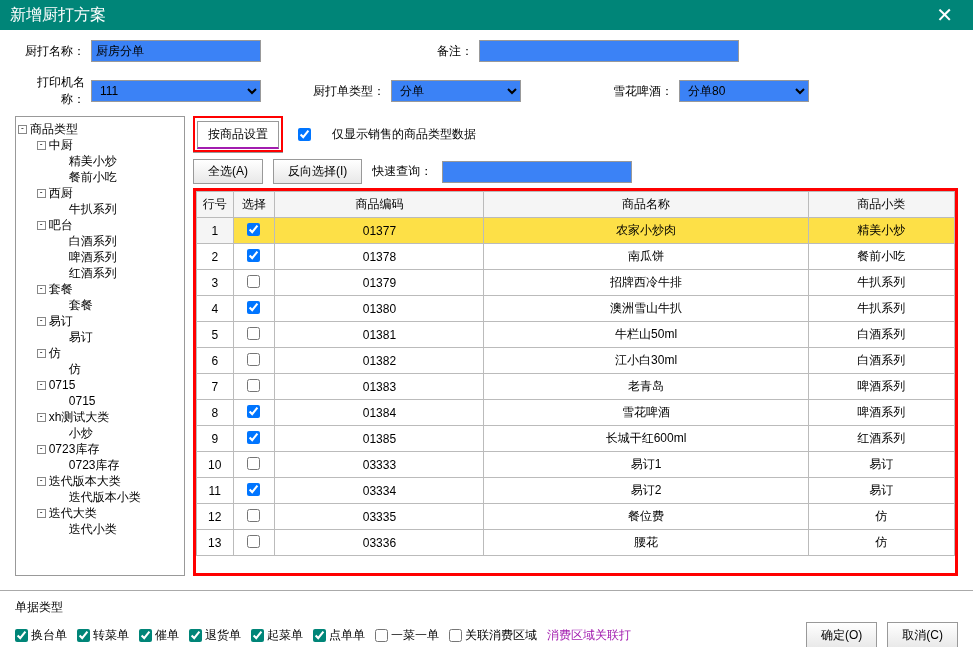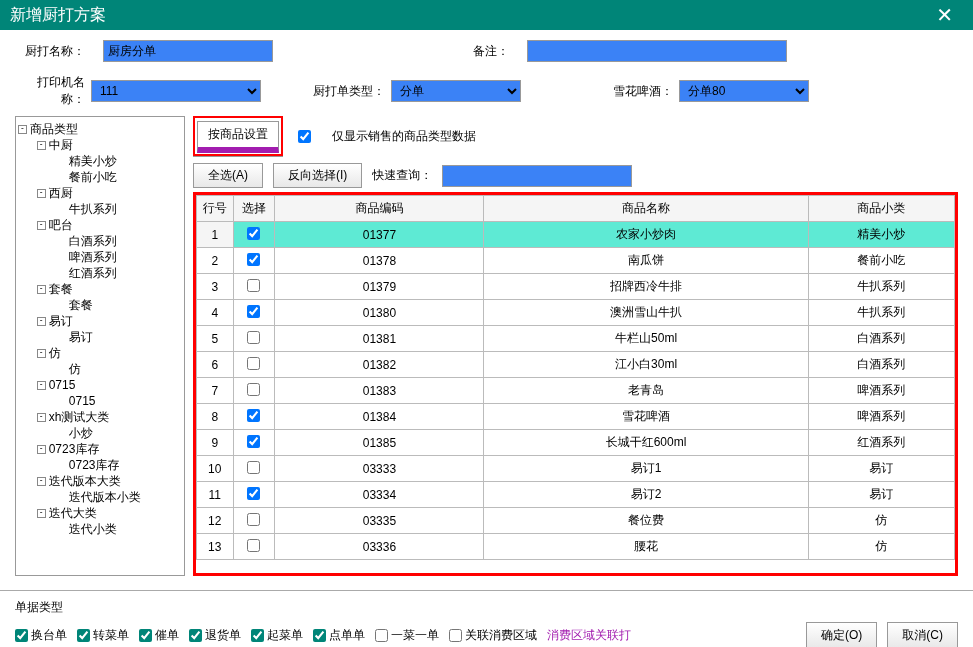--- a/index.html
+++ b/index.html
@@ -1,21 +1,21 @@
 <!DOCTYPE html>
 <html><head>
 <meta charset="utf-8">
 <style>
 *{box-sizing:border-box;margin:0;padding:0;font-family:"Microsoft YaHei",SimSun,sans-serif;font-size:12px}
 body{background:#fff;width:973px;height:647px;overflow:hidden}
 .titlebar{background:#008578;color:#fff;height:30px;display:flex;align-items:center;padding:0 10px;justify-content:space-between}
 .titlebar .title{font-size:16px}
 .close-x{font-size:20px;cursor:pointer;padding:0 10px}
 .content{padding:10px 15px;height:560px}
-.row1{display:flex;align-items:center;margin-bottom:12px;gap:18px}
+.row1{display:flex;align-items:center;margin-bottom:12px;gap:6px}
 .row1 label{text-align:right;width:70px}
 input[type=text],select{border:1px solid #999;height:22px;padding:2px 4px;background:#3b82f6}
 .name-input{width:170px}
 .remark-input{width:260px}
 .printer-select{width:170px}
 .type-select{width:130px}
 .format-select{width:130px}
 .row2{display:flex;align-items:center;margin-bottom:8px;gap:6px}
 .row2 label{text-align:right}
 .main-area{display:flex;gap:8px;height:460px}
@@ -23,39 +23,39 @@
 .tree{list-style:none}
 .tree ul{list-style:none;padding-left:0}
 .tree li{line-height:16px;white-space:nowrap;position:relative}
 .tree-line{display:flex;align-items:center;height:16px}
 .tree-conn{color:#888;font-family:monospace;letter-spacing:-1px}
 .tree-toggle{width:9px;height:9px;border:1px solid #888;display:inline-flex;align-items:center;justify-content:center;font-size:8px;line-height:1;margin-right:2px;background:#fff;font-family:monospace}
 .tree-label{padding-left:1px}
 .right-panel{flex:1;display:flex;flex-direction:column}
 .tabs-row{display:flex;align-items:center;gap:15px;margin-bottom:6px}
 .tab-btn{border:1px solid #999;background:#fff;padding:4px 10px;cursor:pointer;position:relative;top:1px}
-.tab-btn.active{border-bottom:6px solid #a21caf}
+.tab-btn.active{border-bottom:2px solid #a21caf}
 .tab-highlight{border:2px solid red;padding:2px}
 .chk-row{display:flex;align-items:center;gap:19px}
 .chk-row input{margin-right:2px}
 .toolbar-row{display:flex;align-items:center;gap:10px;margin-bottom:4px}
 .tool-btn{border:1px solid #999;background:linear-gradient(#fff,#e8e8e8);padding:3px 14px;cursor:pointer}
 .quick-search-lbl{}
 .quick-input{width:190px}
 .grid-wrap{border:3px solid red;flex:1;overflow:hidden;position:relative}
 .grid-scroll{overflow:auto;height:100%}
 table{border-collapse:collapse;width:100%;table-layout:fixed}
 th,td{border:1px solid #bbb;text-align:center;padding:4px 2px;height:26px;overflow:hidden}
 th{background:#f5f5f5;font-weight:normal}
 .col-idx{width:35px}
 .col-chk{width:40px}
 .col-code{width:200px}
 .col-name{width:310px}
 .col-cat{width:140px}
-tr.selected td{background:#5eead4}
+tr.selected td{background:#fde047}
 tr.selected td:first-child{background:#f5f5f5}
 .footer{border-top:1px solid #aaa;padding:8px 15px;display:flex;flex-direction:column;gap:6px}
 .footer-title{font-size:12px}
 .footer-row{display:flex;align-items:center;gap:10px}
 .footer-chk{display:flex;align-items:center;gap:3px}
 .footer-chk input{accent-color:#008578}
 .footer-row-right{margin-left:auto;display:flex;gap:10px}
 .btn{border:1px solid #999;background:linear-gradient(#fff,#e8e8e8);padding:4px 14px;cursor:pointer}
 .link-label{color:#a21caf}
 .tabset{display:flex;border-bottom:1px solid #999}

